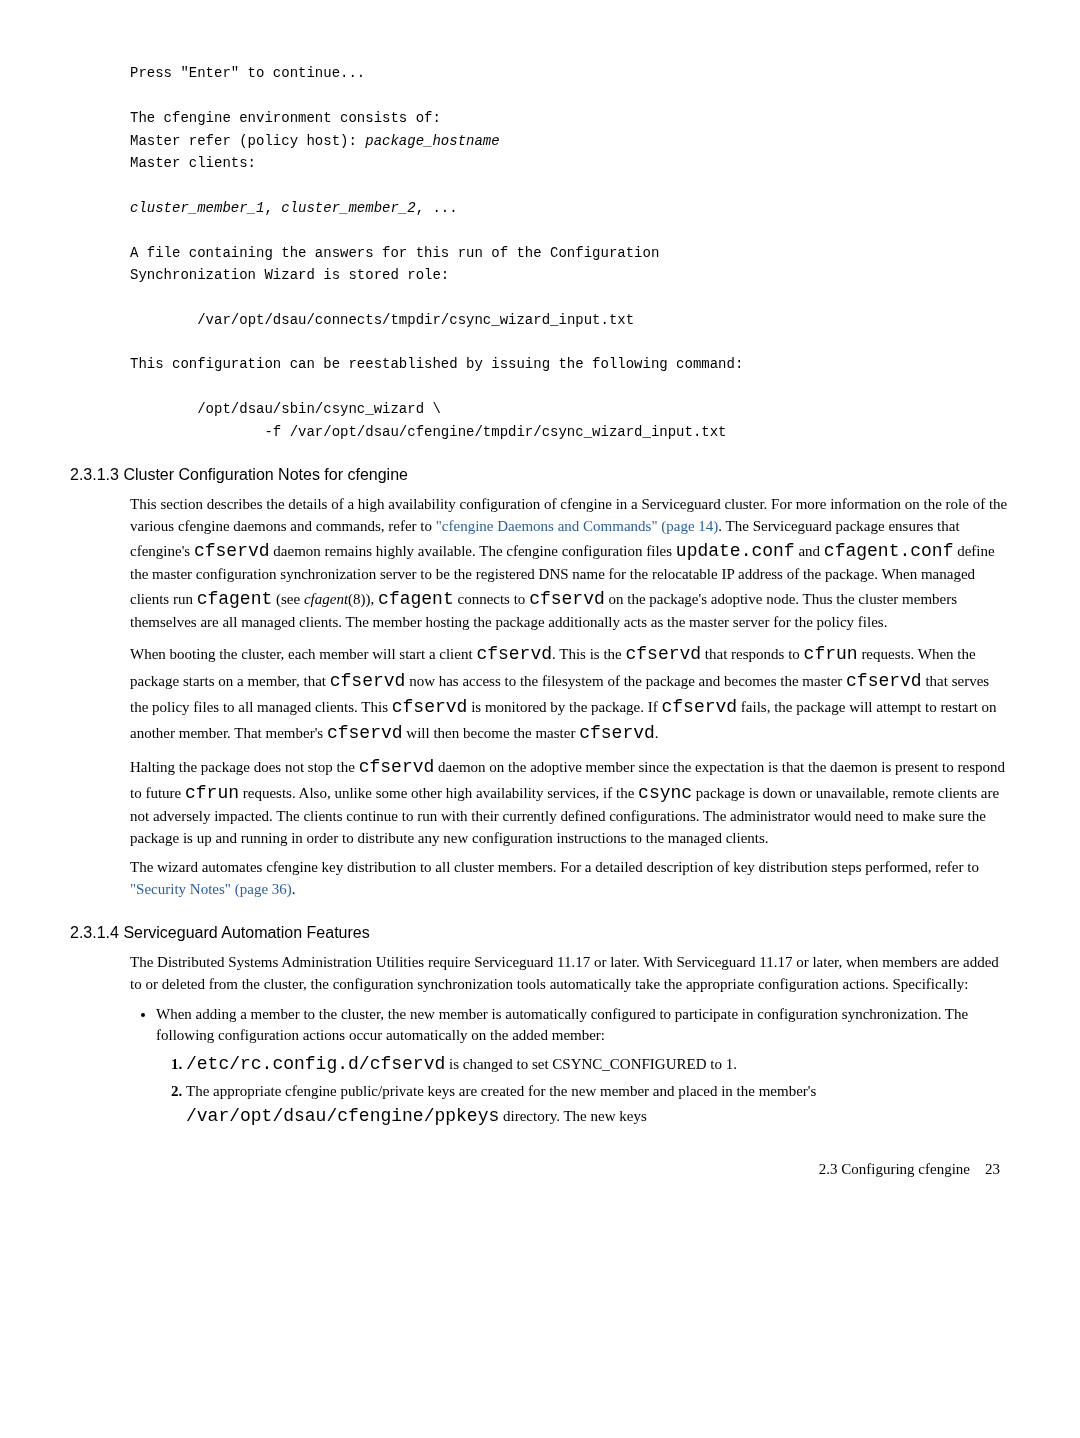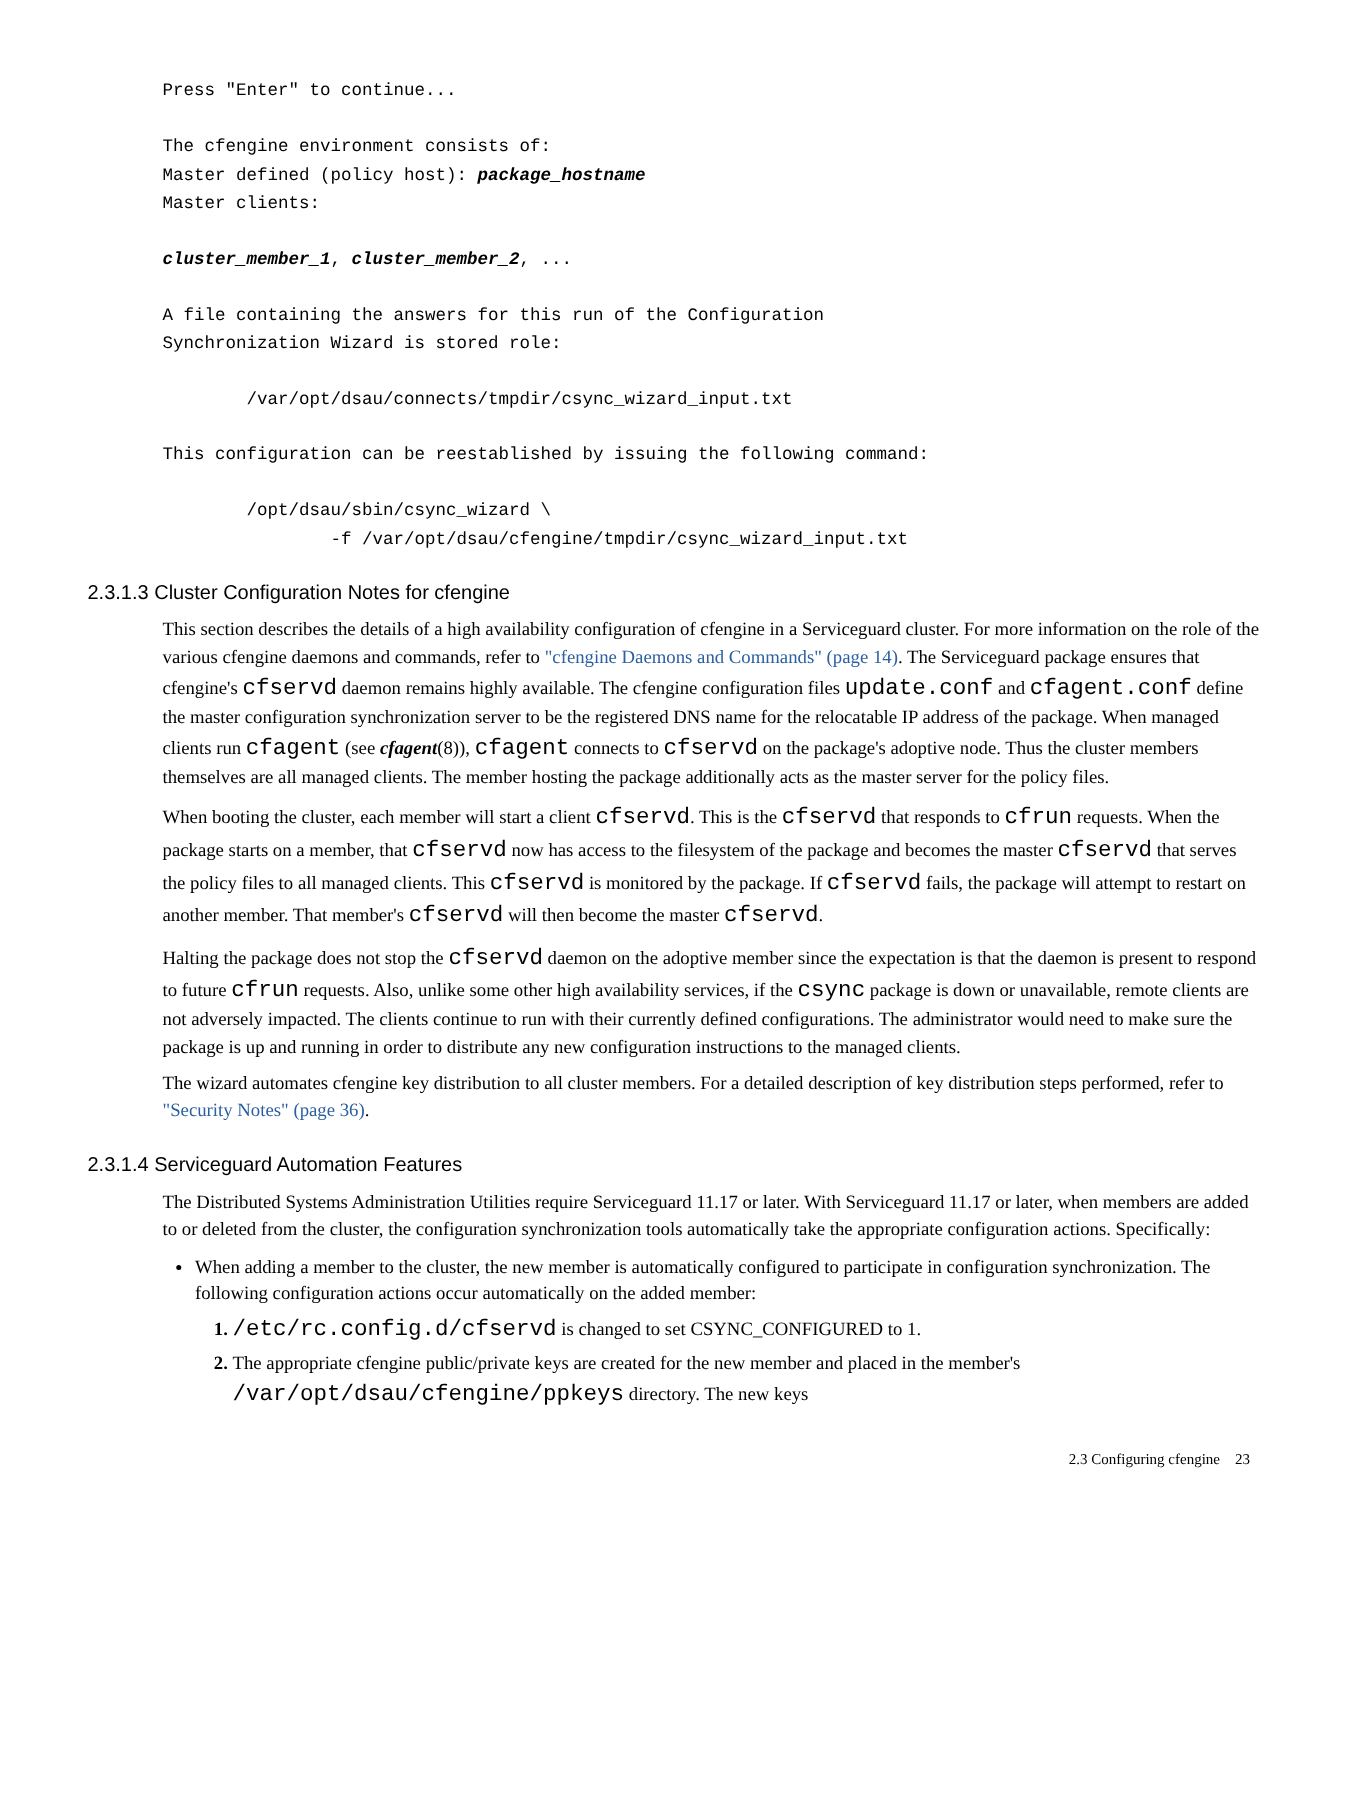--- a/index.html
+++ b/index.html
@@ -19,21 +19,20 @@
   }
   .codeblock {
     font-family: 'Courier New', Courier, monospace;
     font-size: 14px;
     white-space: pre-wrap;
     margin: 0 0 0 60px;
     line-height: 1.6;
   }
   .italic {
     font-style: italic;
-    font-weight: bold;
   }
   h3.section-head {
     font-family: Arial, Helvetica, sans-serif;
     font-weight: normal;
     font-size: 16px;
     margin: 20px 0 8px 0;
   }
   p.body {
     margin: 8px 0 8px 60px;
   }
@@ -53,33 +52,33 @@
     padding-left: 30px;
   }
   ol.numlist > li {
     margin-bottom: 4px;
   }
   ol.numlist > li::marker {
     font-weight: bold;
   }
   .footer {
     text-align: right;
-    font-size: 12px;
+    font-size: 15px;
     margin-top: 30px;
     padding-right: 10px;
   }
 </style>
 </head>
 <body>
 
 <div class="codeblock">
 <span>Press "Enter" to continue...</span>
 
 <span>The cfengine environment consists of:</span>
-<span>Master defined (policy host): </span><span class="italic">package_hostname</span>
+<span>Master refer (policy host): </span><span class="italic">package_hostname</span>
 <span>Master clients:</span>
 
 <span class="italic">cluster_member_1</span><span>, </span><span class="italic">cluster_member_2</span><span>, ...</span>
 
 <span>A file containing the answers for this run of the Configuration</span>
 <span>Synchronization Wizard is stored role:</span>
 
 <span>        /var/opt/dsau/connects/tmpdir/csync_wizard_input.txt</span>
 
 <span>This configuration can be reestablished by issuing the following command:</span>

